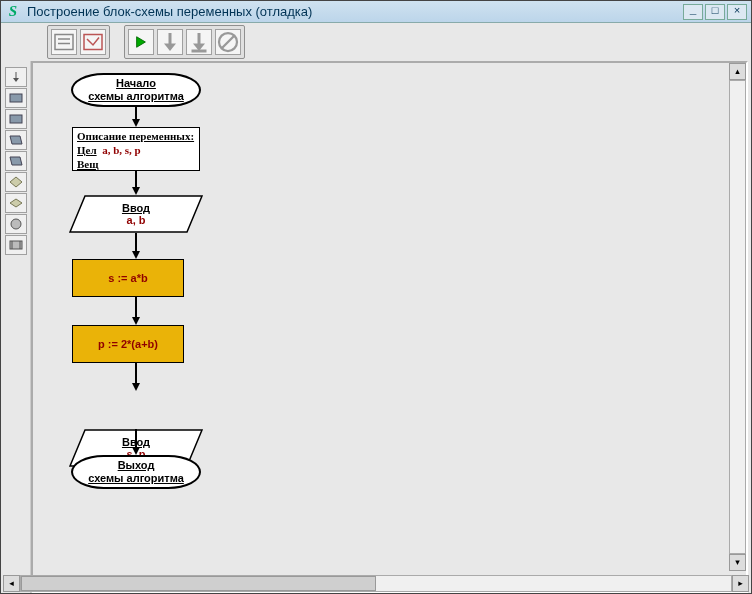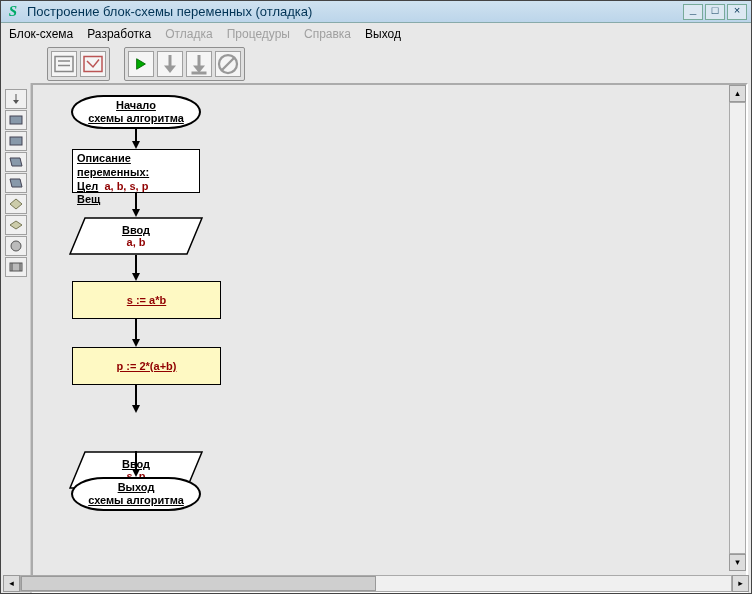--- a/index.html
+++ b/index.html
@@ -202,26 +202,25 @@
   .fc-io-wrap svg { position: absolute; top: 0; left: 0; width: 100%; height: 100%; }
   .fc-io-text {
     position: absolute; inset: 0;
     display: flex; flex-direction: column;
     align-items: center; justify-content: center;
     line-height: 1.1;
   }
   .fc-io-text .t1 { text-decoration: underline; color: #000; }
   .fc-io-text .t2 { color: #900000; }
   .fc-process {
-    width: 149px; height: 38px;
+    width: 112px; height: 38px;
     border: 1.5px solid #000;
-    background: #fef9c3;
+    background: #eab308;
     display: flex; align-items: center; justify-content: center;
     color: #900000;
-    text-decoration: underline;
   }
   .fc-arrow {
     position: absolute;
     width: 2px;
     background: #000;
   }
   .fc-arrowhead {
     position: absolute;
     width: 0; height: 0;
     border-left: 4px solid transparent;
@@ -236,28 +235,20 @@
   <div class="titlebar">
     <div class="app-icon">S</div>
     <div class="title-text">Построение блок-схемы переменных (отладка)</div>
     <div class="win-controls">
       <div class="win-btn">_</div>
       <div class="win-btn">□</div>
       <div class="win-btn">×</div>
     </div>
   </div>
 
-  <div class="menubar">
-    <span class="menu-item">Блок-схема</span>
-    <span class="menu-item">Разработка</span>
-    <span class="menu-item disabled">Отладка</span>
-    <span class="menu-item disabled">Процедуры</span>
-    <span class="menu-item disabled">Справка</span>
-    <span class="menu-item">Выход</span>
-  </div>
 
   <div class="toolbar-row">
     <div class="group">
       <div class="tbtn">
         <svg viewBox="0 0 16 16">
             <rect x="2" y="3" width="12" height="10" fill="none" stroke="#888"></rect>
             <line x1="4" y1="6" x2="12" y2="6" stroke="#888"></line>
             <line x1="4" y1="9" x2="12" y2="9" stroke="#888"></line>
           </svg>
       </div>
@@ -352,21 +343,21 @@
       <div class="canvas">
 
         <div class="fc-node fc-terminal" style="left:38px; top:10px;">
           <span>Начало</span>
           <span>схемы алгоритма</span>
         </div>
 
         <div class="fc-arrow" style="left:102px; top:44px; height:14px;"></div>
         <div class="fc-arrowhead" style="left:99px; top:56px;"></div>
 
-        <div class="fc-node fc-decl" style="left:39px; top:64px;">
+        <div class="fc-node fc-decl" style="left:39px; top:64px;font-family:Liberation Serif, serif;">
           <div><span class="lbl">Описание переменных:</span></div>
           <div><span class="lbl">Цел</span>&nbsp; <span class="vars">a, b, s, p</span></div>
           <div><span class="lbl">Вещ</span></div>
         </div>
 
         <div class="fc-arrow" style="left:102px; top:108px; height:18px;"></div>
         <div class="fc-arrowhead" style="left:99px; top:124px;"></div>
 
         <div class="fc-node fc-io-wrap" style="left:36px; top:132px;">
           <svg viewBox="0 0 134 38">

